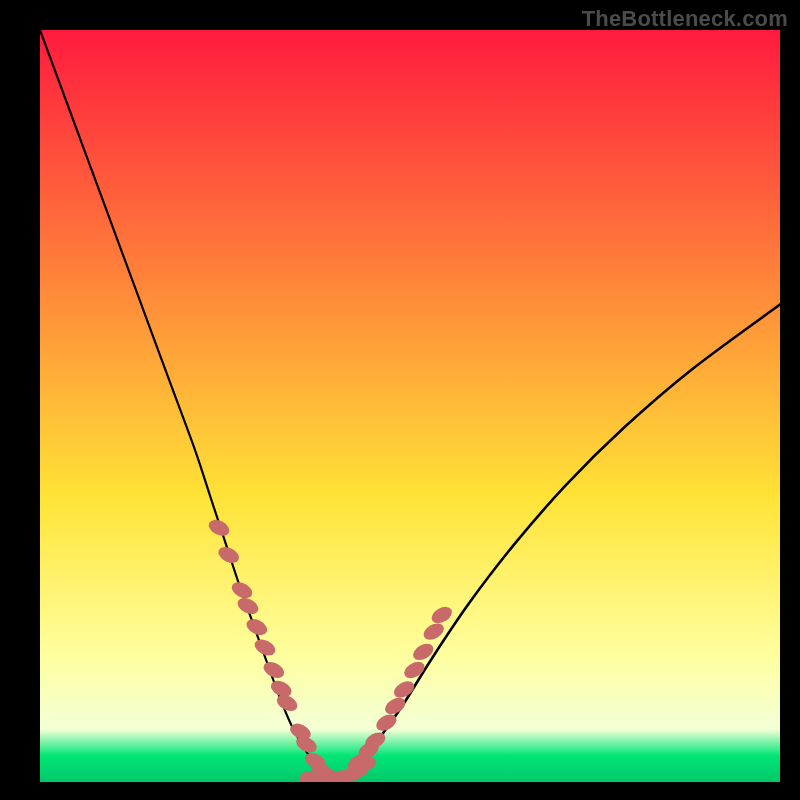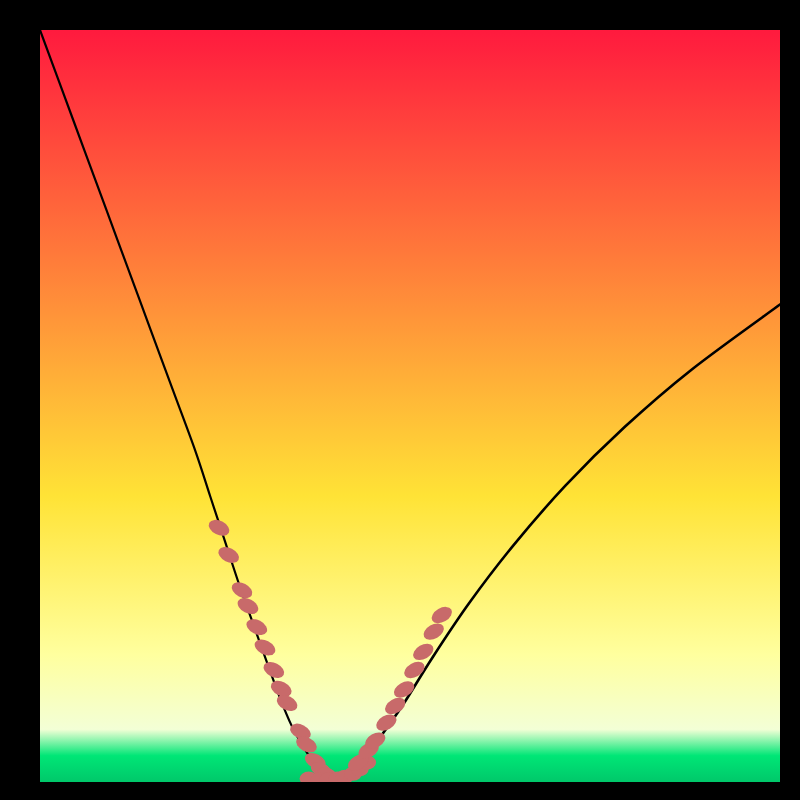--- a/index.html
+++ b/index.html
@@ -56,20 +56,21 @@
     stroke-width: 2.6;
   }
   .bead {
     fill: #c86a6a;
   }
 </style>
 </head>
 <body>
 
 <div class="stage">
+  <div class="watermark">TheBottleneck.com</div>
 
   <div class="plot-area">
     <svg class="gradient" viewBox="0 0 740 752" preserveAspectRatio="none">
       <defs>
         <linearGradient id="bg-grad" x1="0" y1="0" x2="0" y2="1">
             <stop offset="0.00%" stop-color="#ff1a3e"></stop>
             <stop offset="30.00%" stop-color="#ff7a3a"></stop>
             <stop offset="62.00%" stop-color="#ffe336"></stop>
             <stop offset="83.00%" stop-color="#ffff9e"></stop>
             <stop offset="93.00%" stop-color="#f3ffd6"></stop>

